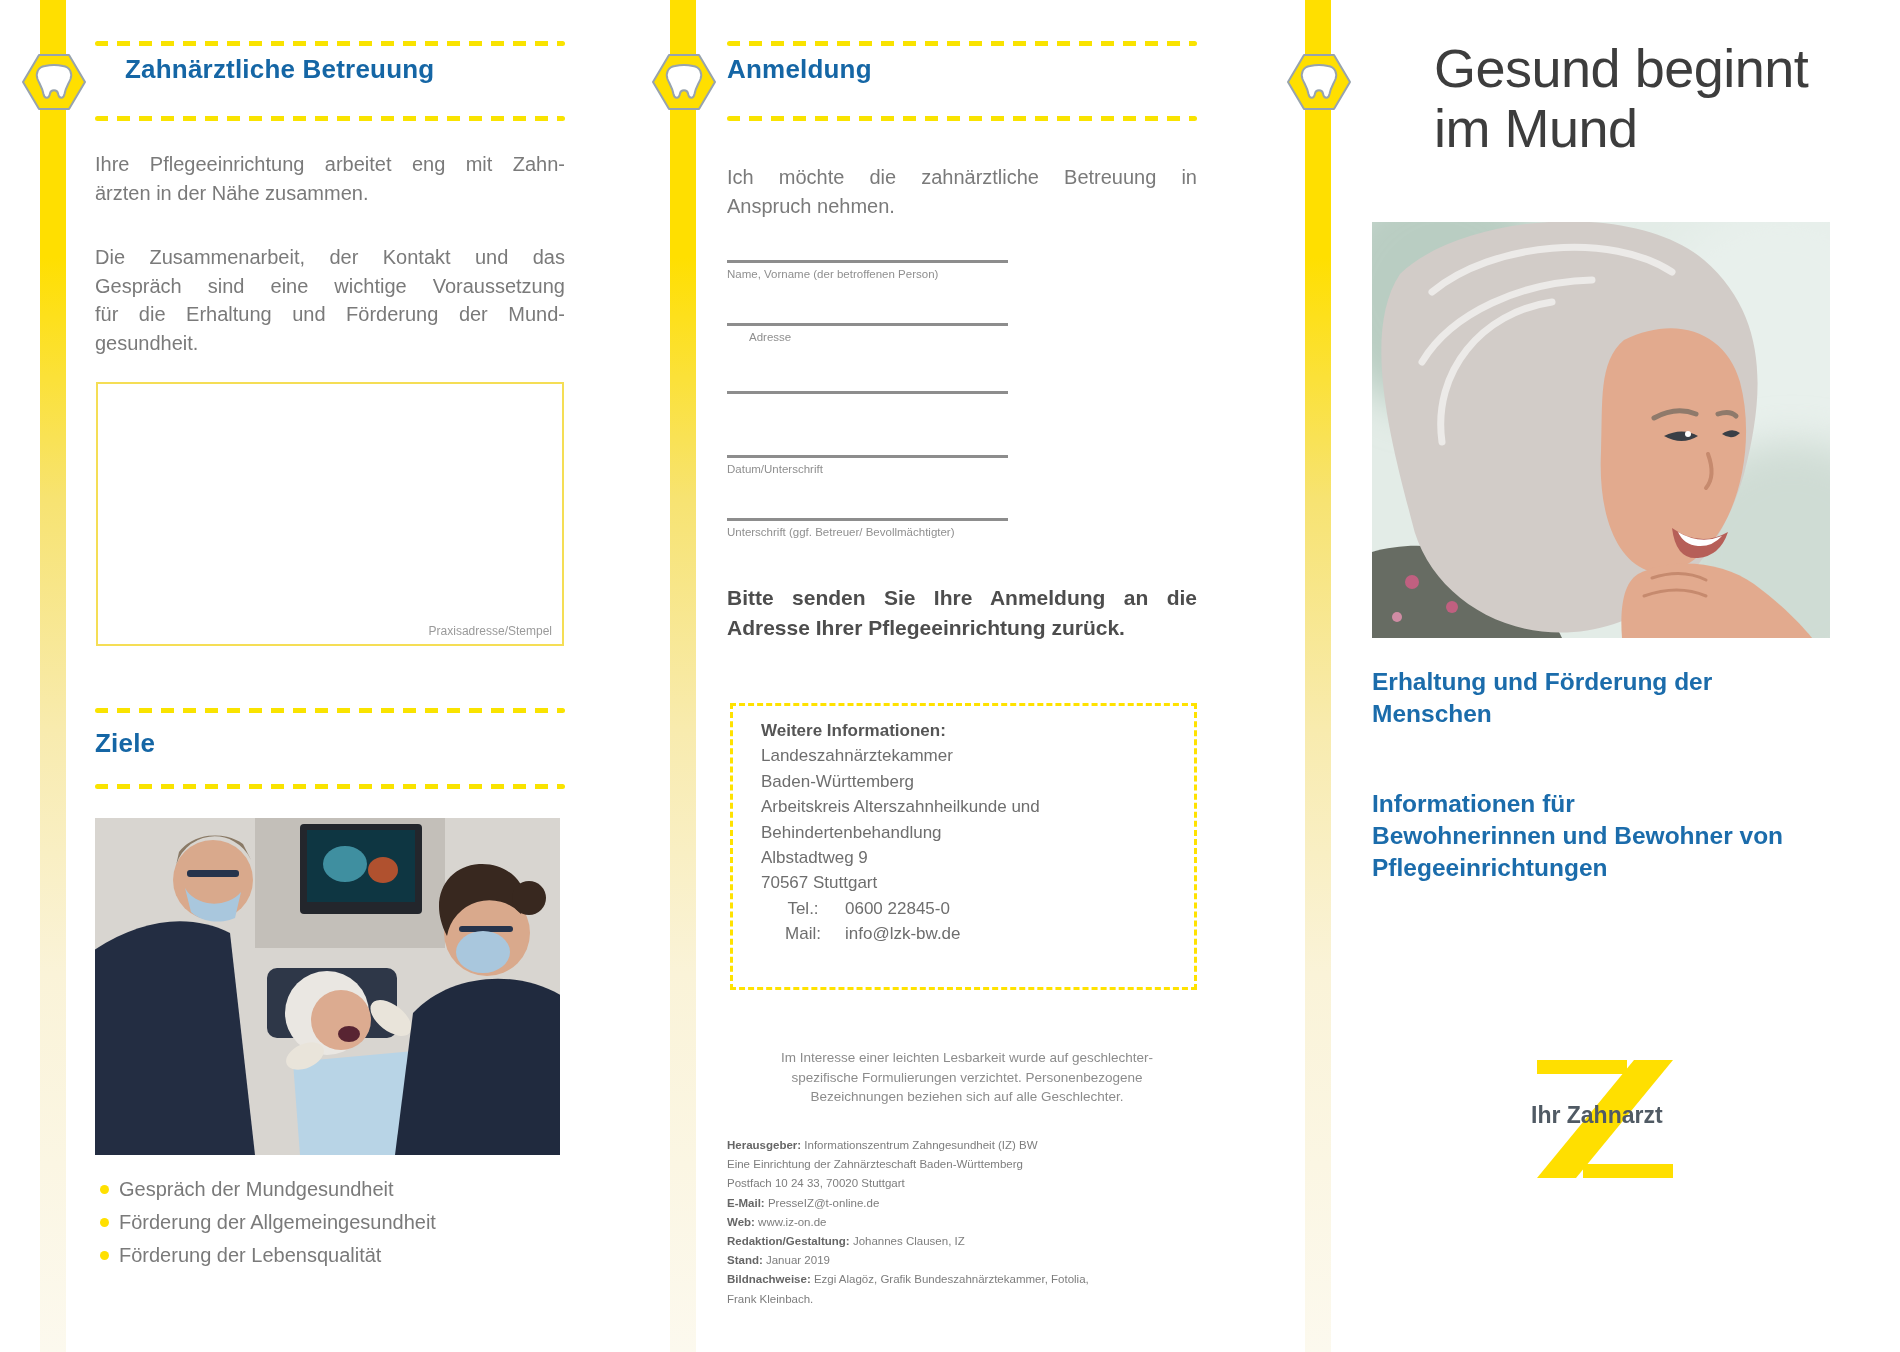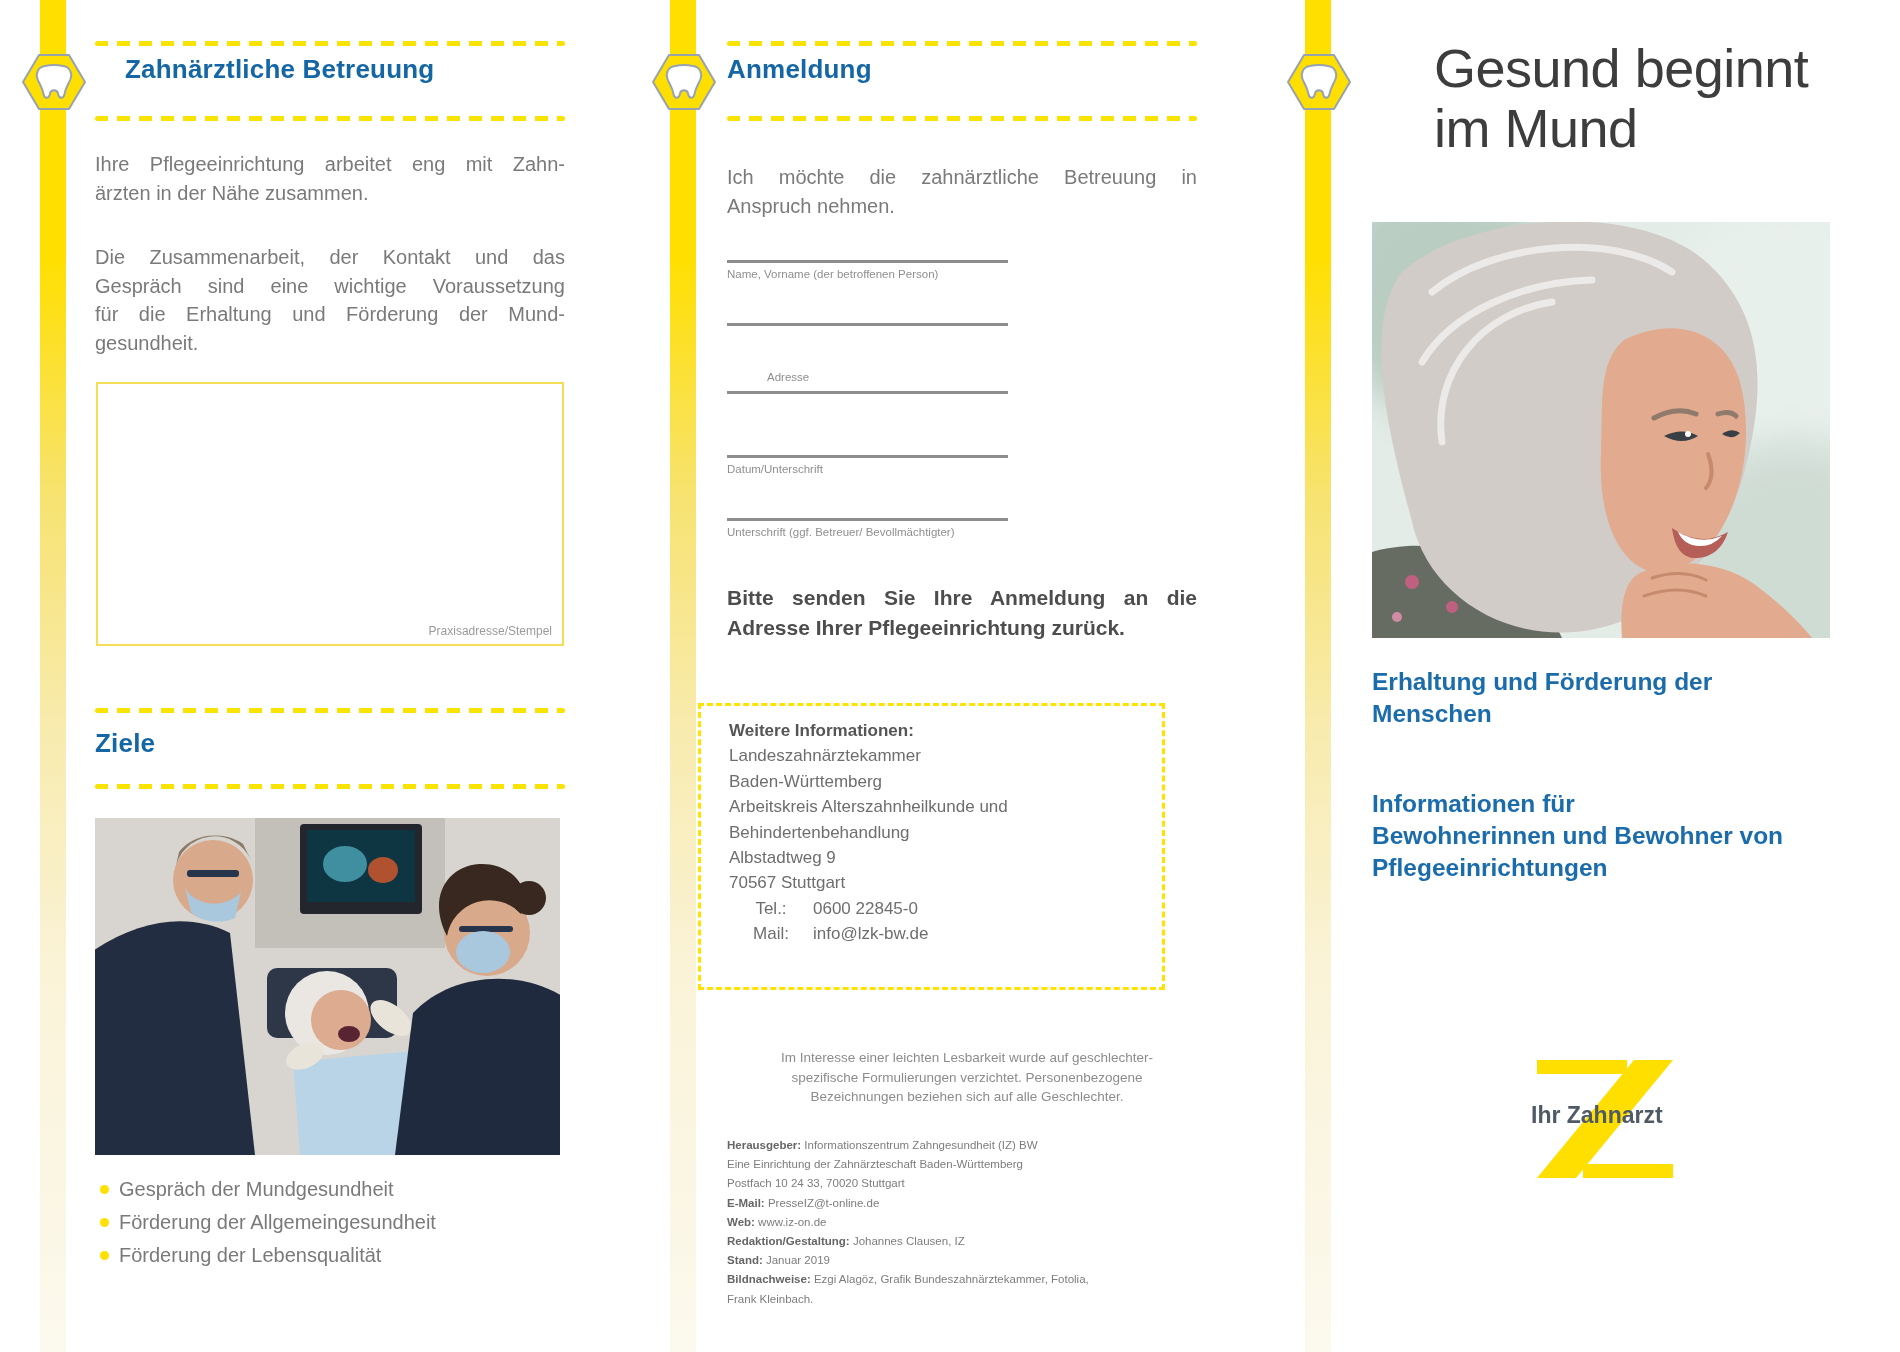--- a/index.html
+++ b/index.html
@@ -21,21 +21,21 @@
   .jline { text-align:justify; text-align-last:justify; }
   .jlast { text-align:left; }
   .stampbox { position:absolute; left:96px; top:382px; width:464px; height:260px; border:2px solid #F5DE55; background:#fff; }
   .stamplabel { position:absolute; right:10px; bottom:6px; font-size:12px; color:#9A9A9A; }
   .bullet-row { position:absolute; left:95px; width:470px; height:32px; }
   .bullet-dot { position:absolute; left:5px; top:7px; width:9px; height:9px; border-radius:50%; background:#FFE000; }
   .bullet-text { position:absolute; left:24px; top:0; font-size:20px; color:#7A7A7A; white-space:nowrap; }
   .formline { position:absolute; width:281px; height:3px; background:#8D8D8D; }
   .formlabel { position:absolute; width:350px; font-size:11.5px; color:#8F8F8F; white-space:nowrap; }
   .boldnote { position:absolute; left:727px; top:583px; width:470px; font-size:21px; font-weight:bold; color:#4D4D4D; line-height:30px; }
-  .infobox { position:absolute; left:698px; top:703px; width:461px; height:281px; border:3px dashed #FFE200; }
+  .infobox { position:absolute; left:730px; top:703px; width:461px; height:281px; border:3px dashed #FFE200; }
   .infobox-inner { position:absolute; left:28px; top:12px; width:420px; font-size:17px; line-height:25.4px; color:#6E6E6E; }
   .infobox-title { font-weight:bold; color:#555555; }
   .contact-row { display:flex;text-align:center; }
   .contact-label { width:84px; }
   .smallnote { position:absolute; left:727px; top:1048px; width:480px; font-size:13.5px; line-height:19.5px; color:#8C8C8C;text-align:center; }
   .imprint { position:absolute; left:727px; top:1136px; width:480px; font-size:11.5px; line-height:19.2px; color:#7D7D7D; }
   .imprint b { color:#666666;margin-top:35px; }
   .cover-title { position:absolute; left:1434px; top:38px; width:520px; font-size:54px; line-height:60px; color:#3D3D3D; letter-spacing:-.5px; }
   .cover-sub { position:absolute; left:1372px; width:490px; font-size:24.5px; font-weight:bold; color:#1B6CAB; line-height:32px; }
   .photo { position:absolute; overflow:hidden; }
@@ -140,21 +140,21 @@
 
   <div class="para" style="left:727px; top:163px;">
     <div class="jline">Ich möchte die zahnärztliche Betreuung in</div>
     <div class="jlast">Anspruch nehmen.</div>
   </div>
 
   <div class="formline" style="left:727px; top:260px;"></div>
   <div class="formlabel" style="left:727px; top:268px;">Name, Vorname (der betroffenen Person)</div>
 
   <div class="formline" style="left:727px; top:323px;"></div>
-  <div class="formlabel" style="left:767px; top:331px;margin-top:40px;">Adresse</div>
+  <div class="formlabel" style="left:749px; top:331px;">Adresse</div>
 
   <div class="formline" style="left:727px; top:391px;"></div>
 
   <div class="formline" style="left:727px; top:455px;"></div>
   <div class="formlabel" style="left:727px; top:463px;">Datum/Unterschrift</div>
 
   <div class="formline" style="left:727px; top:518px;"></div>
   <div class="formlabel" style="left:727px; top:526px;">Unterschrift (ggf. Betreuer/ Bevollmächtigter)</div>
 
   <div class="boldnote">

